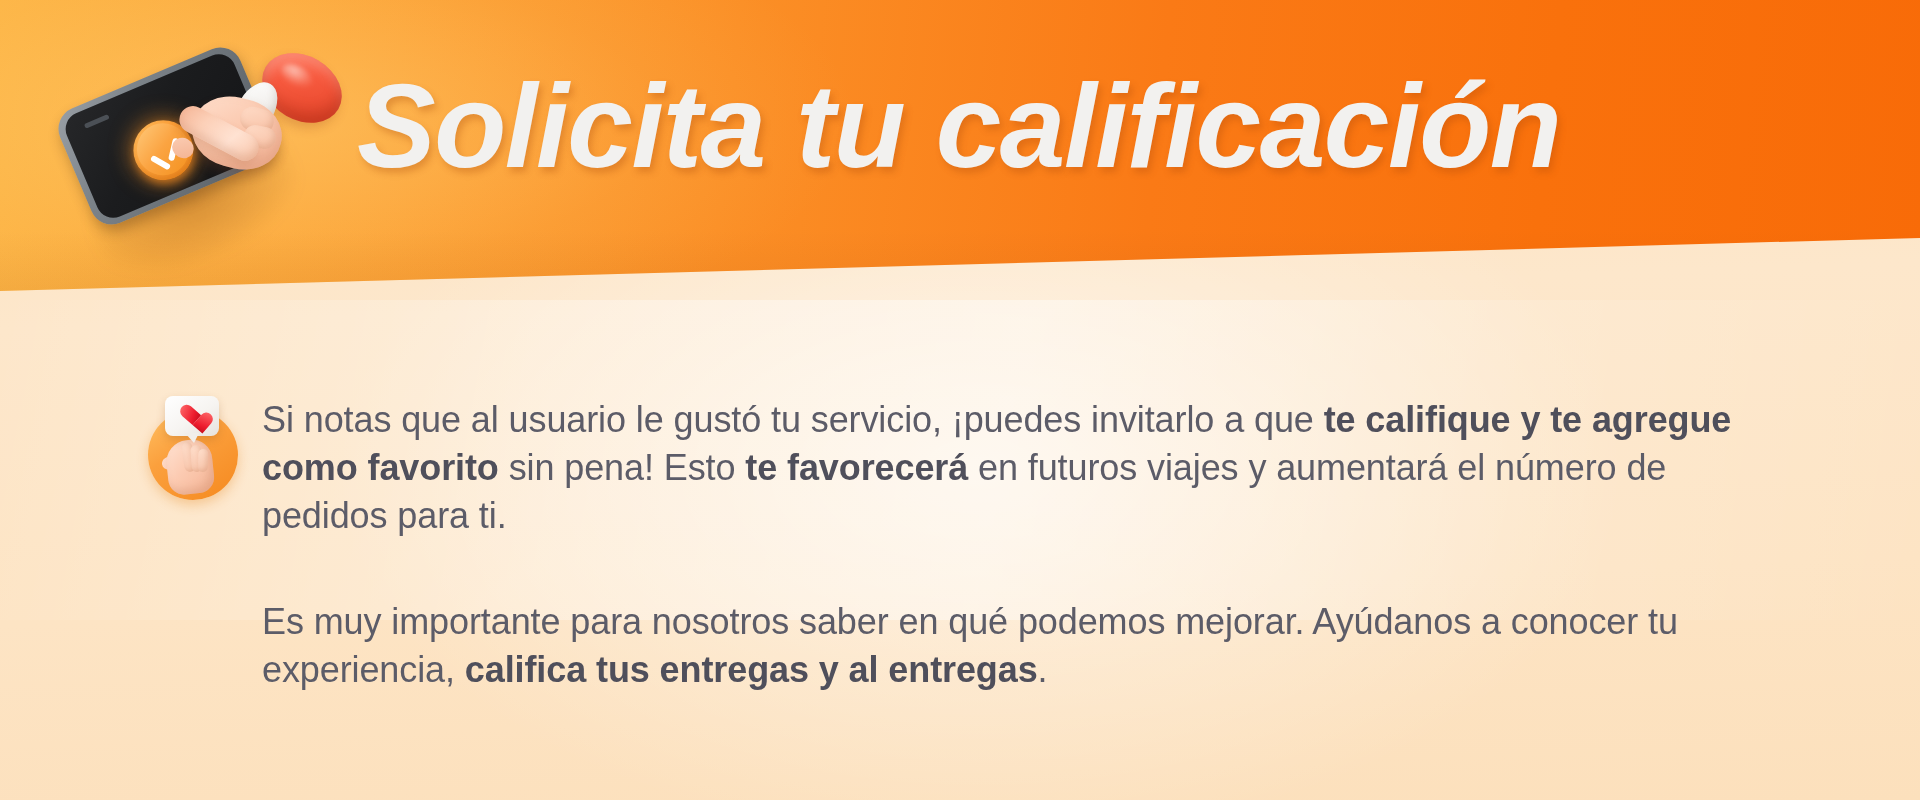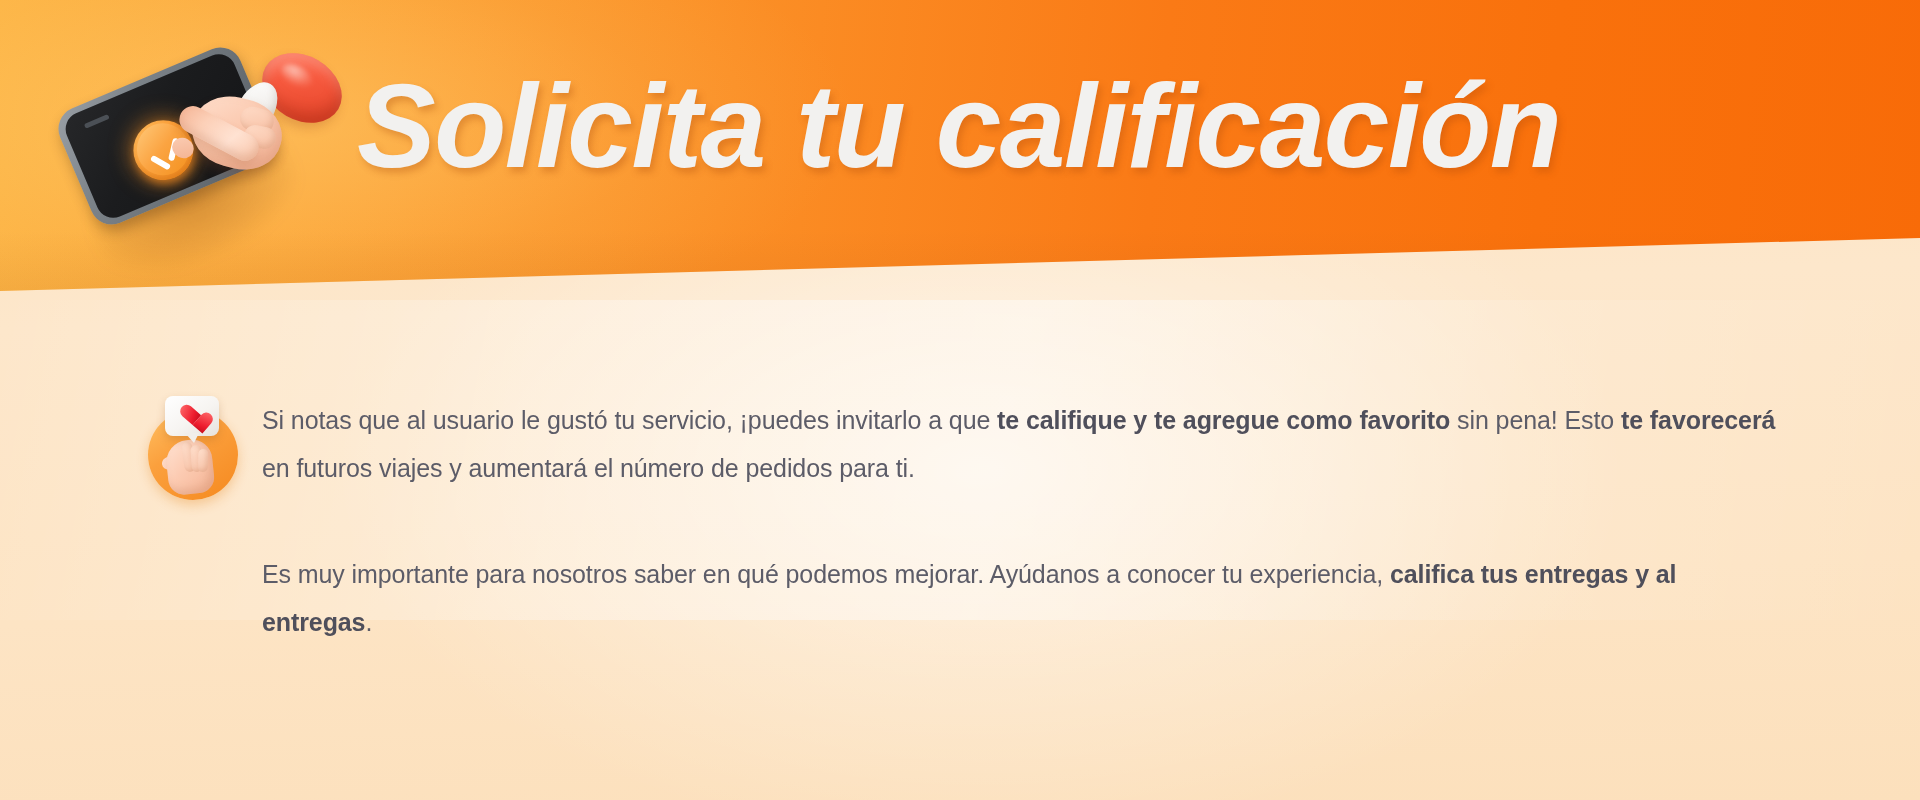--- a/index.html
+++ b/index.html
@@ -201,21 +201,21 @@
     content:""; position:absolute; top:0; width:13px; height:20px;
     border-radius:7px 7px 0 0;
     background:linear-gradient(160deg,#FF6B6B 0%, #ED1C2E 70%, #C80E1E 100%);
   }
   .bi-heart:before { left:12px; transform:rotate(-45deg); transform-origin:0 100%; }
   .bi-heart:after  { left:12px; transform:rotate(45deg);  transform-origin:0 100%; }
 
   
   .content { position:absolute; left:262px; top:396px; width:1520px; z-index:5; }
   .para {
-    font-size:25px;
+    font-size:36px;
     line-height:48px;
     color:#5C5C68;
     font-weight:400;
     font-stretch:condensed;
     letter-spacing:-0.1px;
   }
   .para + .para { margin-top:58px; }
   .para b { font-weight:700; color:#4F4F5B; }
 </style>
 </head>

